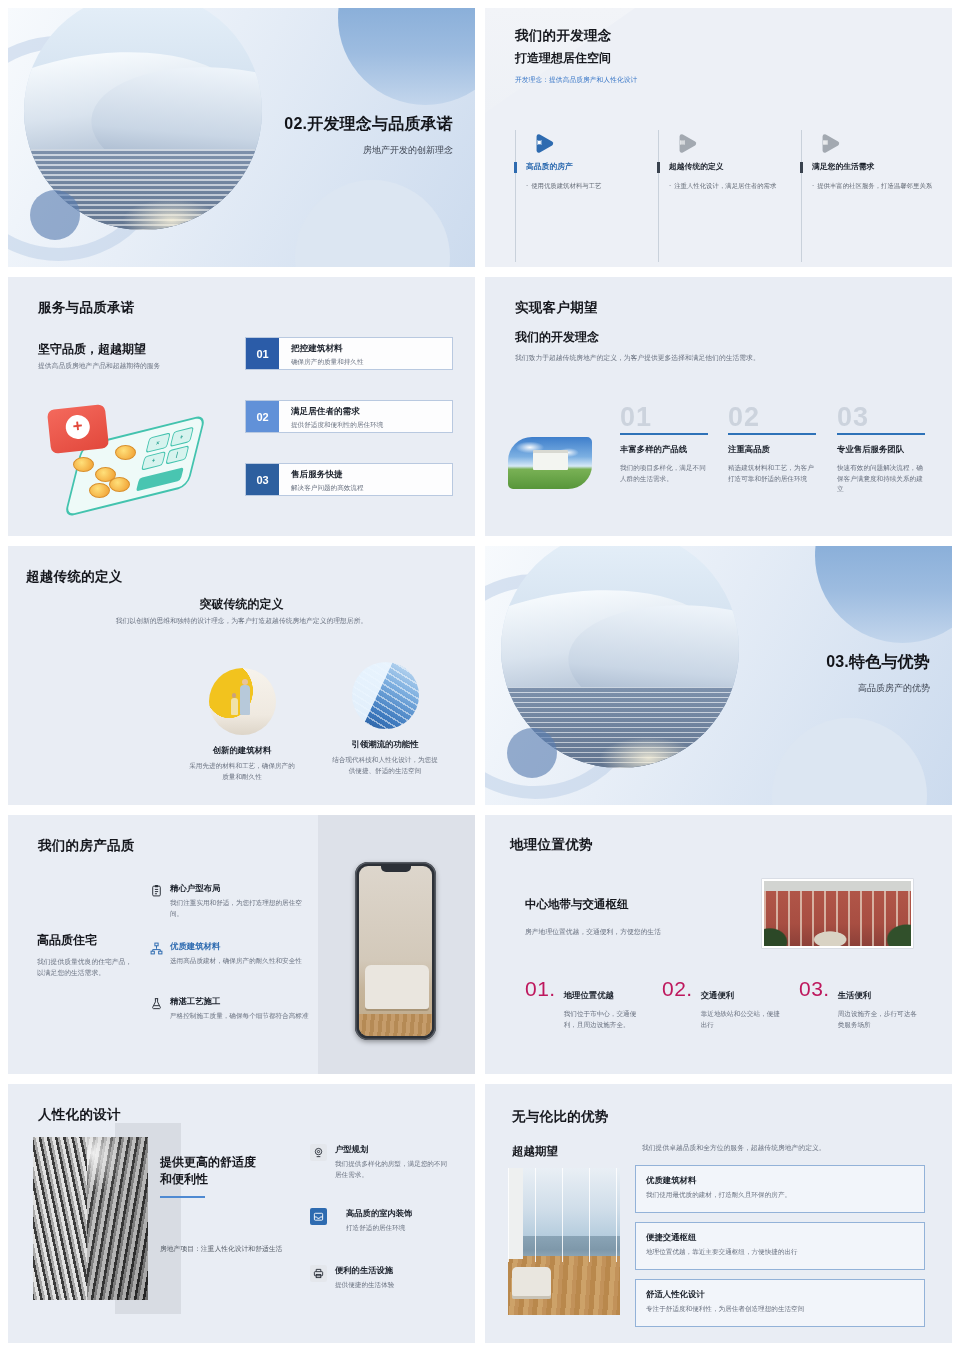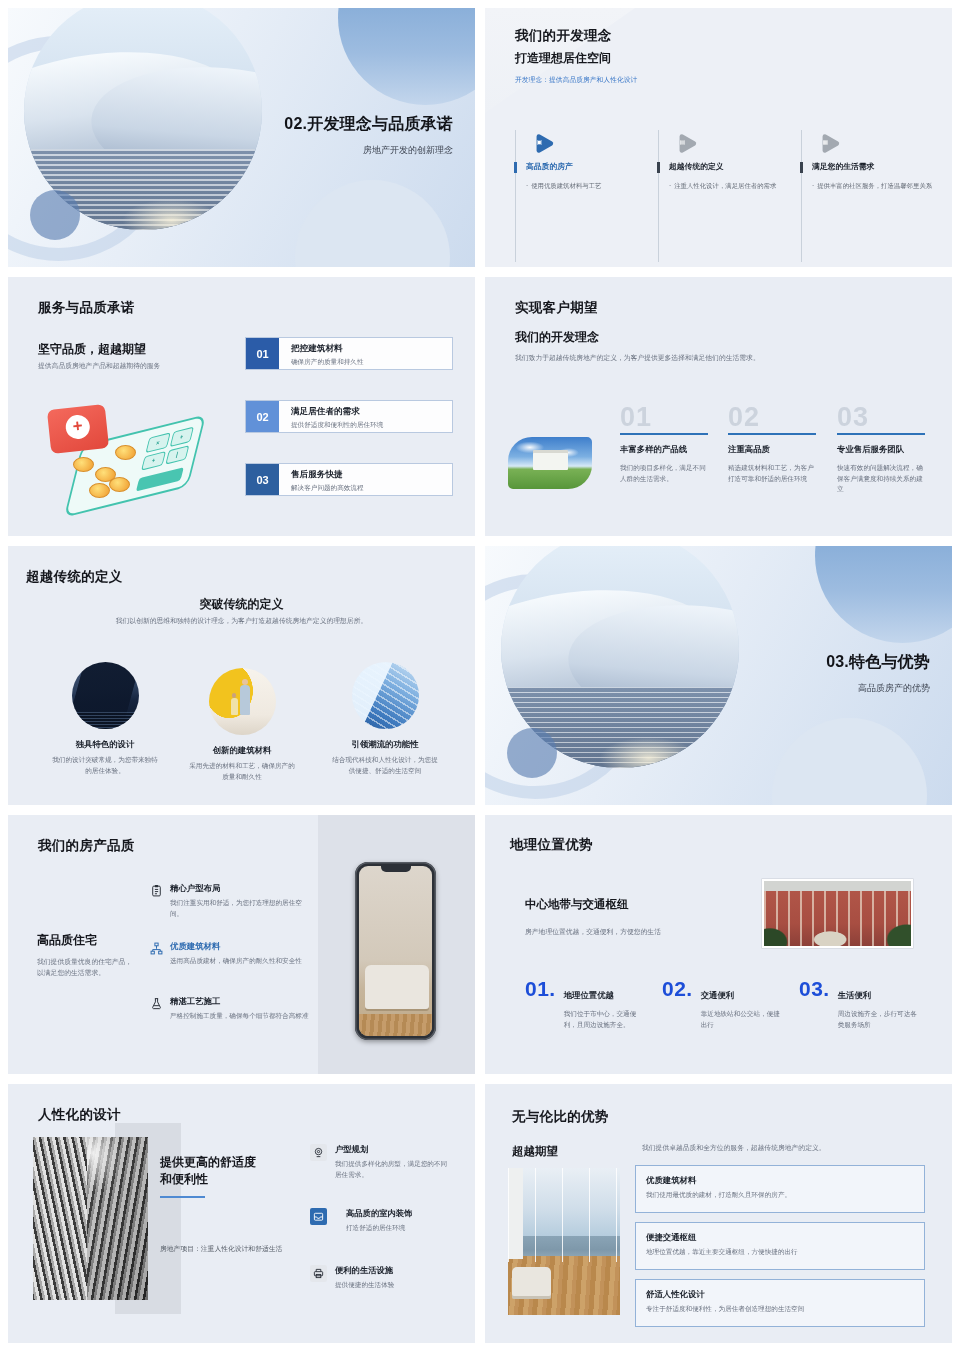--- a/index.html
+++ b/index.html
@@ -181,21 +181,21 @@
   .loc-photo { position:absolute; left:277px; top:64px; width:151px; height:69px;
     border:2px solid #fff; box-shadow:0 0 0 .5px #c8cdd6; overflow:hidden;
     background:
       radial-gradient(30px 24px at 4% 94%, #2c4827 0 55%, transparent 60%),
       radial-gradient(34px 26px at 97% 90%, #31502b 0 55%, transparent 60%),
       radial-gradient(26px 13px at 45% 90%, #d9d3c4 0 60%, transparent 65%),
       linear-gradient(180deg,#d2d4d1 0%,#d2d4d1 16%, transparent 16%),
       repeating-linear-gradient(90deg, rgba(238,227,210,.65) 0 2px, transparent 2px 12px),
       linear-gradient(180deg,#b3584a 0%,#a84e42 65%,#8c4038 100%); }
   .loc-item { position:absolute; top:163px; display:flex; }
-  .loc-item .locnum { font-size:21px; font-weight:700; color:#1d4ed8; line-height:1; letter-spacing:.5px;text-align:right; }
+  .loc-item .locnum { font-size:21px; font-weight:400; color:#be185d; line-height:1; letter-spacing:.5px;text-align:right; }
   .loc-item .lt { margin-left:8px; margin-top:12px; }
   .loc-item h4 { font-size:8.4px; font-weight:bold; color:#1c222c; white-space:nowrap; }
   .loc-item p { margin-top:8px; font-size:6.6px; color:#6a7280; line-height:1.6; width:82px; }
 
   
   .s-design h2 { position:absolute; left:30px; top:22px; }
   .gray-band { position:absolute; left:107px; top:39px; width:66px; height:191px; background:rgba(210,214,222,.75); }
   .bw-photo { position:absolute; left:25px; top:53px; width:115px; height:163px; overflow:hidden;
     background:
       radial-gradient(40px 55px at 52% 10%, rgba(246,246,246,.95), transparent 70%),
@@ -367,25 +367,20 @@
       <div class="nline"></div>
       <h4>专业售后服务团队</h4>
       <p>快速有效的问题解决流程，确保客户满意度和持续关系的建立</p>
     </div>
   </section>
 
   <section class="slide s-trad">
     <h2>超越传统的定义</h2>
     <div class="center-h">突破传统的定义</div>
     <p class="small-p center-p">我们以创新的思维和独特的设计理念，为客户打造超越传统房地产定义的理想居所。</p>
-    <div class="trad-item" style="left:41px; top:116px;">
-      <div class="trad-circ tc1"></div>
-      <h4>独具特色的设计</h4>
-      <p>我们的设计突破常规，为您带来独特的居住体验。</p>
-    </div>
     <div class="trad-item" style="left:178px; top:122px;">
       <div class="trad-circ tc2">
         <div class="p-adult"></div>
         <div class="p-child"></div>
       </div>
       <h4>创新的建筑材料</h4>
       <p>采用先进的材料和工艺，确保房产的质量和耐久性</p>
     </div>
     <div class="trad-item" style="left:321px; top:116px;">
       <div class="trad-circ tc3"></div>

